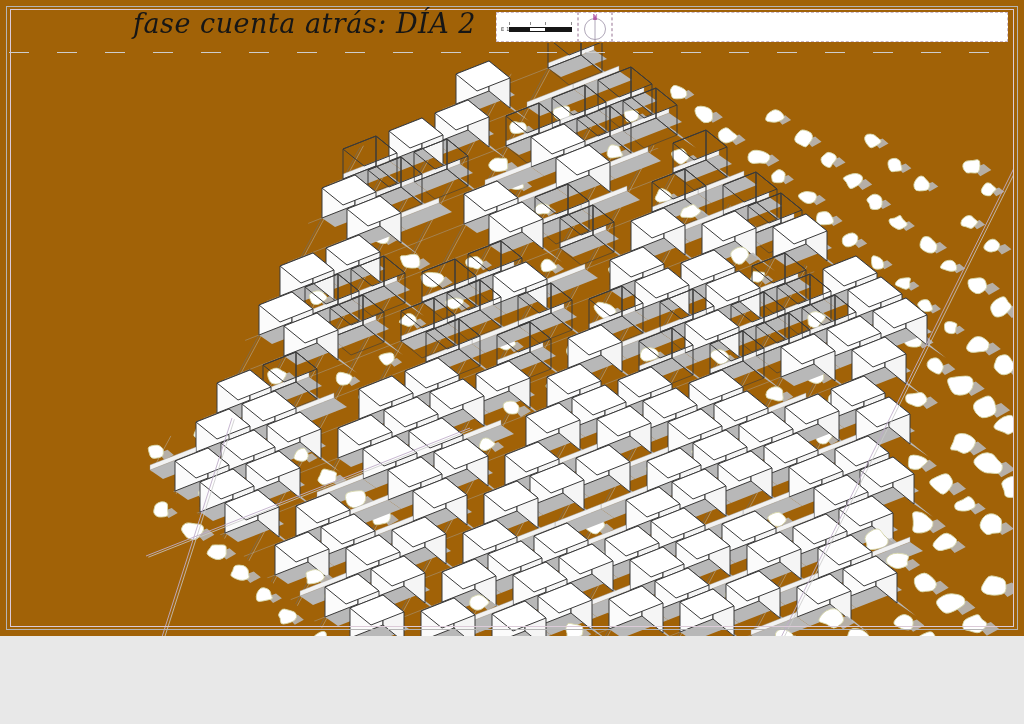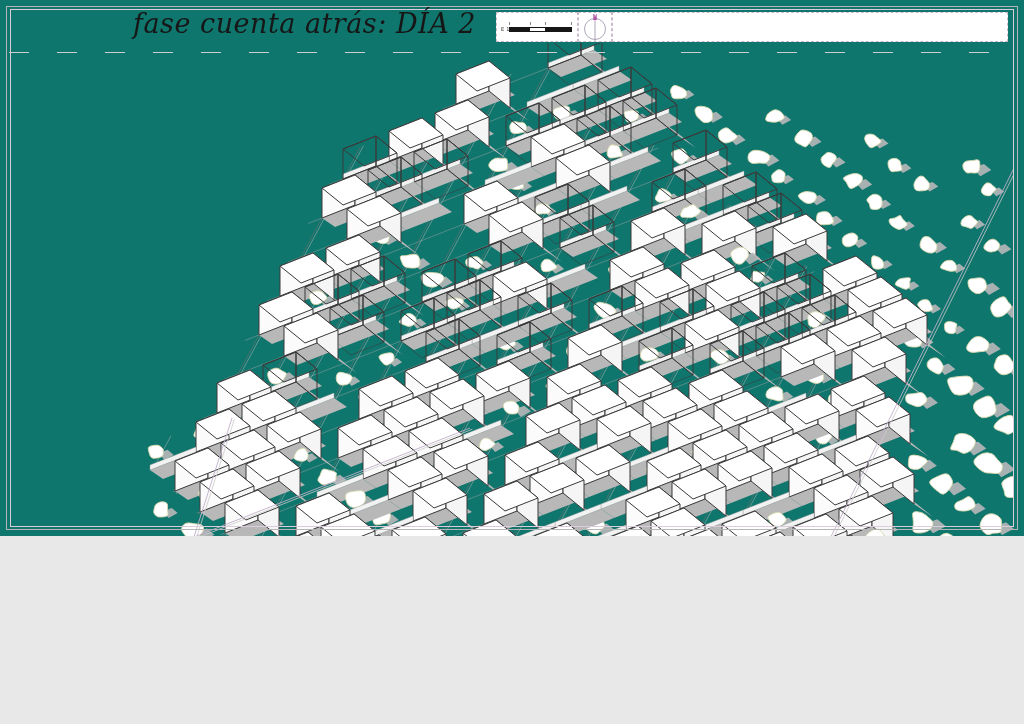--- a/index.html
+++ b/index.html
@@ -1,16 +1,16 @@
 <!DOCTYPE html>
 <html><head>
 <meta charset="utf-8">
 <style>
   html,body{margin:0;padding:0;background:#e8e8e8;}
-  .sheet{position:relative;width:1024px;height:536px;background:#0f766e;overflow:hidden;
+  .sheet{position:relative;width:1024px;height:636px;background:#a16207;overflow:hidden;
          font-family:"DejaVu Serif",serif;}
   .scene{position:absolute;left:0;top:0;width:1024px;height:724px;
          clip-path:inset(43px 10px 9px 10px);}
   .border-outer{position:absolute;left:6px;top:6px;right:6px;bottom:6px;
          border:1px solid #b5b5b5;pointer-events:none;}
   .border-inner{position:absolute;left:10px;top:9px;right:10px;bottom:9px;
          border:1px solid #dccbd8;pointer-events:none;}
   .top-dash{position:absolute;left:9px;right:9px;top:52px;height:1px;
          background:repeating-linear-gradient(to right,#cdcdcd 0 20px,transparent 20px 48px);}
   .page-title{position:absolute;left:133px;top:8px;margin:0;font-style:italic;

